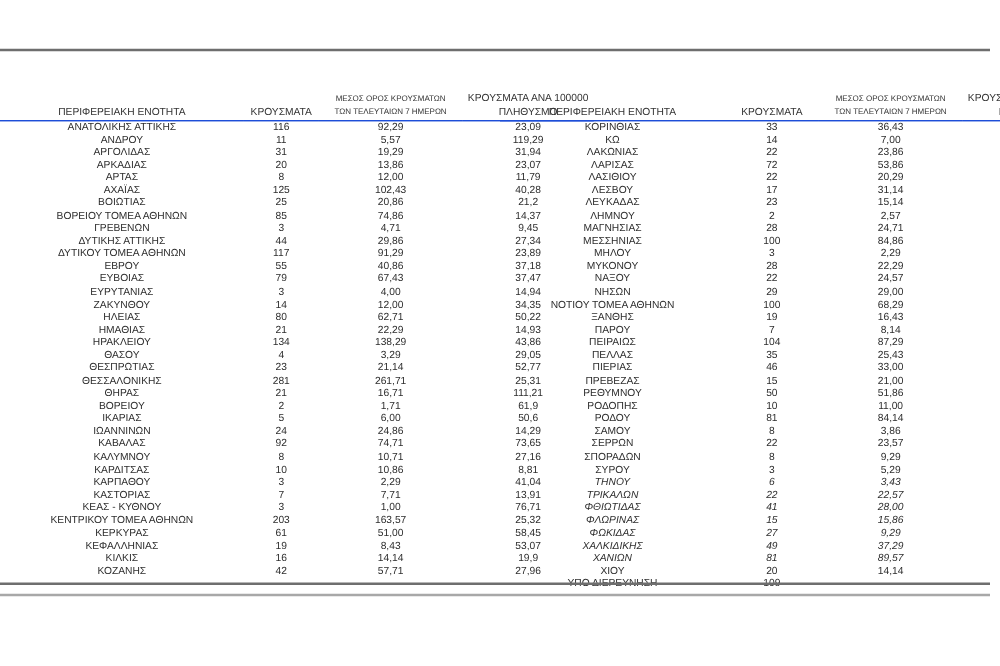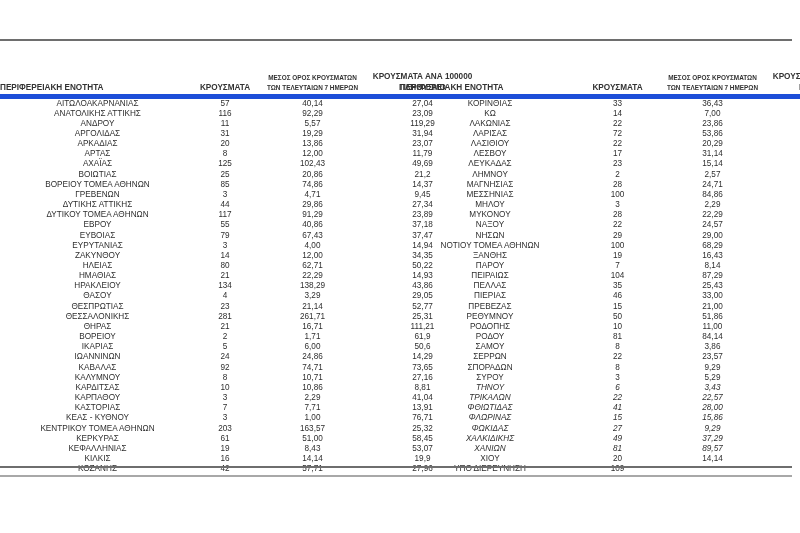--- a/index.html
+++ b/index.html
@@ -6,25 +6,25 @@
     body { width: 800px; height: 533px; position: relative; overflow: hidden;
            font-family: "Liberation Sans", sans-serif; color: #2a2a2a; }
     .rule { position: absolute; left: 0; width: 792px; }
     .rule-top { top: 39px; height: 2px; background: #6e6e6e; }
     .rule-bot1 { top: 466px; height: 2px; background: #6e6e6e; }
     .rule-bot2 { top: 475px; height: 2px; background: #a8a8a8; }
     .half { position: absolute; top: 50px; }
     .half.left { left: 0; width: 400px; }
     .half.right { left: 400px; width: 400px; }
     table { border-collapse: collapse; table-layout: fixed; width: 100%; }
-    th { font-weight: bold; font-size: 8.2px; color: #333; vertical-align: bottom;
+    th { font-weight: normal; font-size: 8.2px; color: #333; vertical-align: bottom;
          text-align: center; padding: 0 0 1px 0; line-height: 11px;
-         border-bottom: 5px solid #1d4ed8; }
+         border-bottom: 1px solid #1d4ed8; }
     th.h-small { font-size: 6.4px; line-height: 10px; }
-    th.h-name { text-align: left; }
+    th.h-name { text-align: center; }
     td { font-size: 8.2px; text-align: center; padding: 0; height: 10.15px; line-height: 10.15px;
          white-space: nowrap; color: #2e2e2e; }
     tr.italic td { font-style: italic; }
     .hdr-row { height: 46px; }
   </style>
 </head>
 <body>
 
 <div class="rule rule-top"></div>
 
@@ -39,26 +39,20 @@
     <thead>
       <tr class="hdr-row">
         <th class="h-name"><span>ΠΕΡΙΦΕΡΕΙΑΚΗ ΕΝΟΤΗΤΑ</span></th>
         <th><span>ΚΡΟΥΣΜΑΤΑ</span></th>
         <th class="h-small"><span>ΜΕΣΟΣ ΟΡΟΣ ΚΡΟΥΣΜΑΤΩΝ</span><br><span>ΤΩΝ ΤΕΛΕΥΤΑΙΩΝ 7 ΗΜΕΡΩΝ</span></th>
         <th><span>ΚΡΟΥΣΜΑΤΑ ΑΝΑ 100000</span><br><span>ΠΛΗΘΥΣΜΟ</span></th>
       </tr>
     </thead>
     <tbody id="left-body">
         <tr>
-          <td>ΑΙΤΩΛΟΑΚΑΡΝΑΝΙΑΣ</td>
-          <td>57</td>
-          <td>40,14</td>
-          <td>27,04</td>
-        </tr>
-        <tr>
           <td>ΑΝΑΤΟΛΙΚΗΣ ΑΤΤΙΚΗΣ</td>
           <td>116</td>
           <td>92,29</td>
           <td>23,09</td>
         </tr>
         <tr>
           <td>ΑΝΔΡΟΥ</td>
           <td>11</td>
           <td>5,57</td>
           <td>119,29</td>
@@ -78,21 +72,21 @@
         <tr>
           <td>ΑΡΤΑΣ</td>
           <td>8</td>
           <td>12,00</td>
           <td>11,79</td>
         </tr>
         <tr>
           <td>ΑΧΑΪΑΣ</td>
           <td>125</td>
           <td>102,43</td>
-          <td>49,69</td>
+          <td>40,28</td>
         </tr>
         <tr>
           <td>ΒΟΙΩΤΙΑΣ</td>
           <td>25</td>
           <td>20,86</td>
           <td>21,2</td>
         </tr>
         <tr>
           <td>ΒΟΡΕΙΟΥ ΤΟΜΕΑ ΑΘΗΝΩΝ</td>
           <td>85</td>

